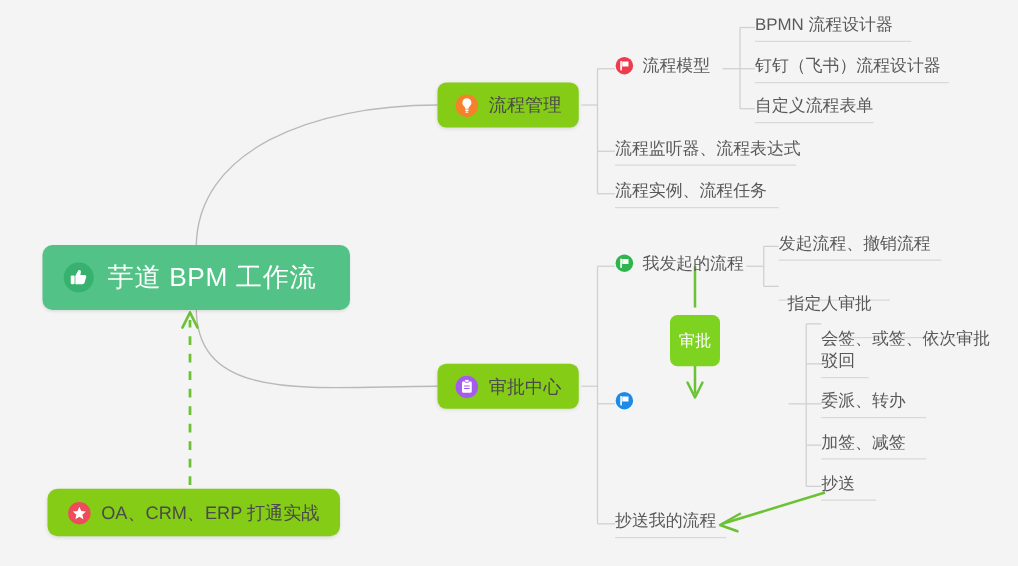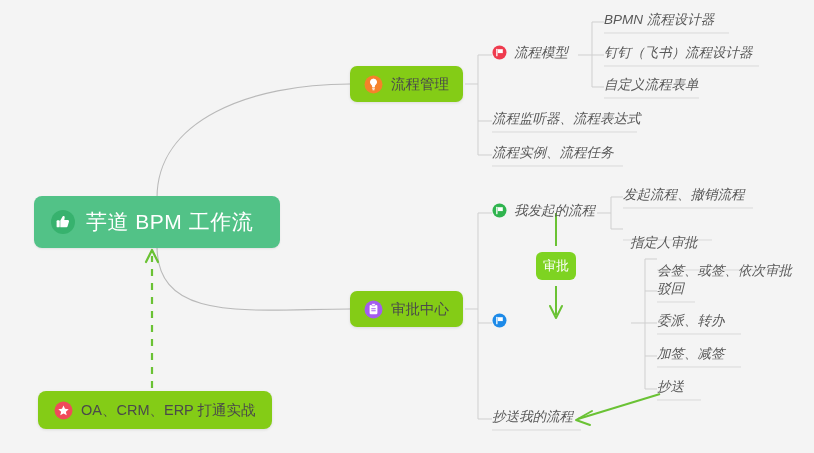--- a/index.html
+++ b/index.html
@@ -81,35 +81,34 @@
   }
 
   
   .leaf {
     position: absolute;
     font-size: 13.5px;
     color: #595959;
     white-space: nowrap;
     line-height: 14px;
     padding-bottom: 5px;
-    font-style: italic;
   }
   .leaf.with-icon {
     display: flex;
     align-items: center;
   }
   .leaf.with-icon .leaf-text { margin-left: 7px; }
 
   
   #tag-shenpi {
     position: absolute;
     left: 536px;
     top: 252px;
     width: 40px;
-    height: 28px;
+    height: 41px;
     background: #7ed321;
     border-radius: 6px;
     display: flex;
     align-items: center;
     justify-content: center;
     color: #ffffff;
     font-size: 13px;
   }
 
   

